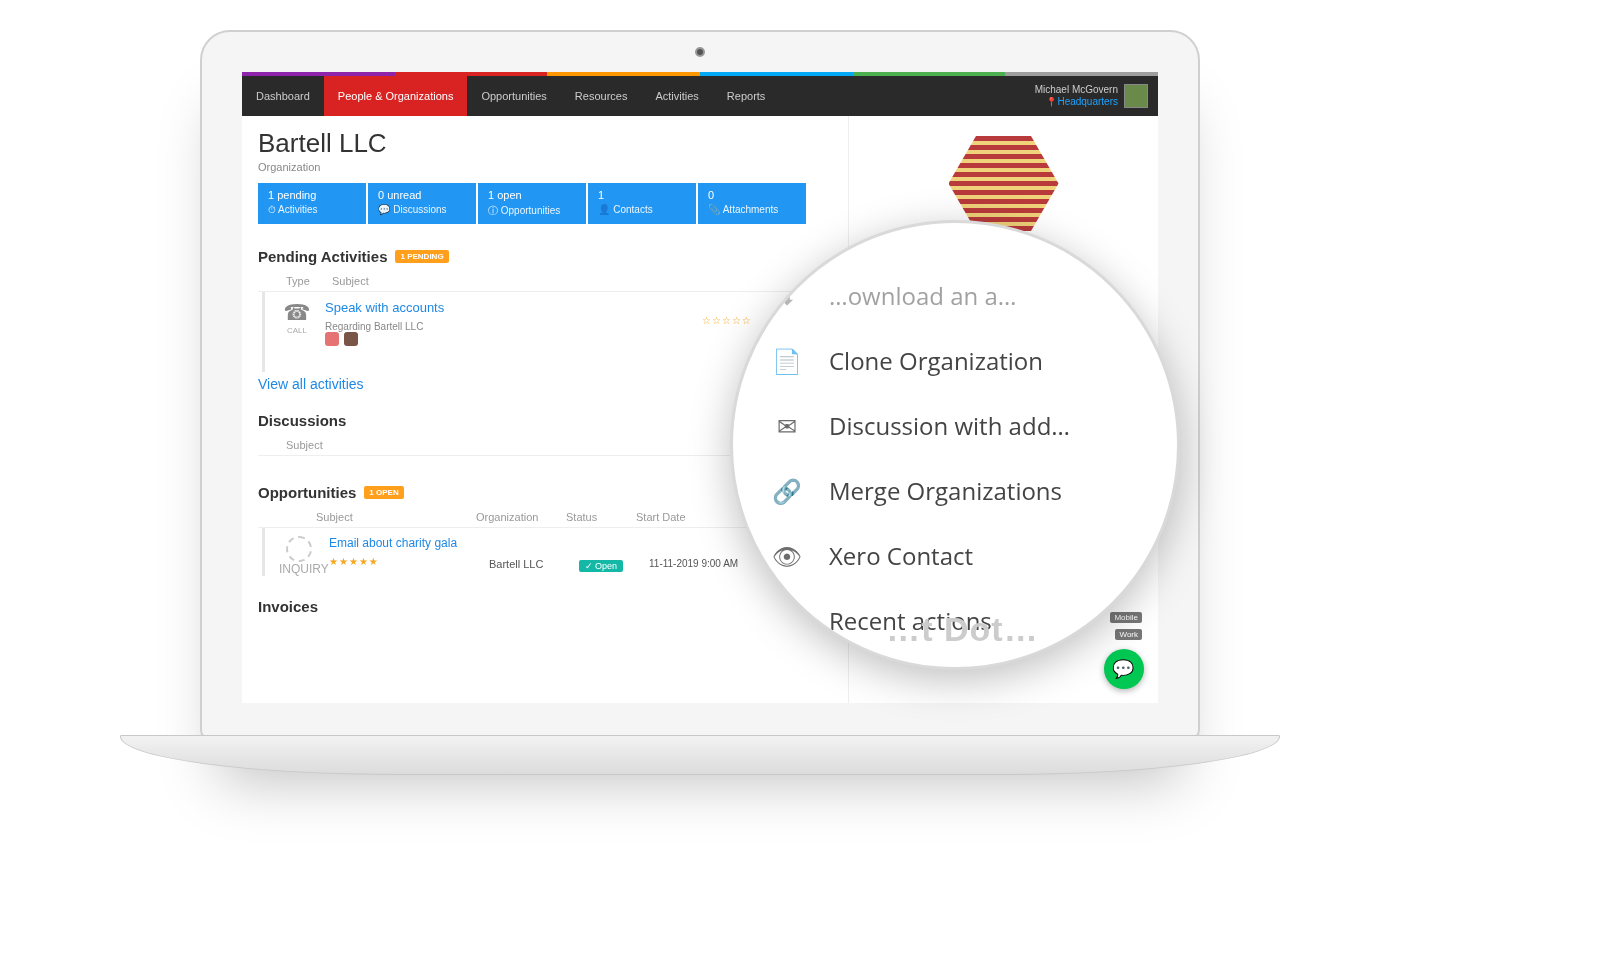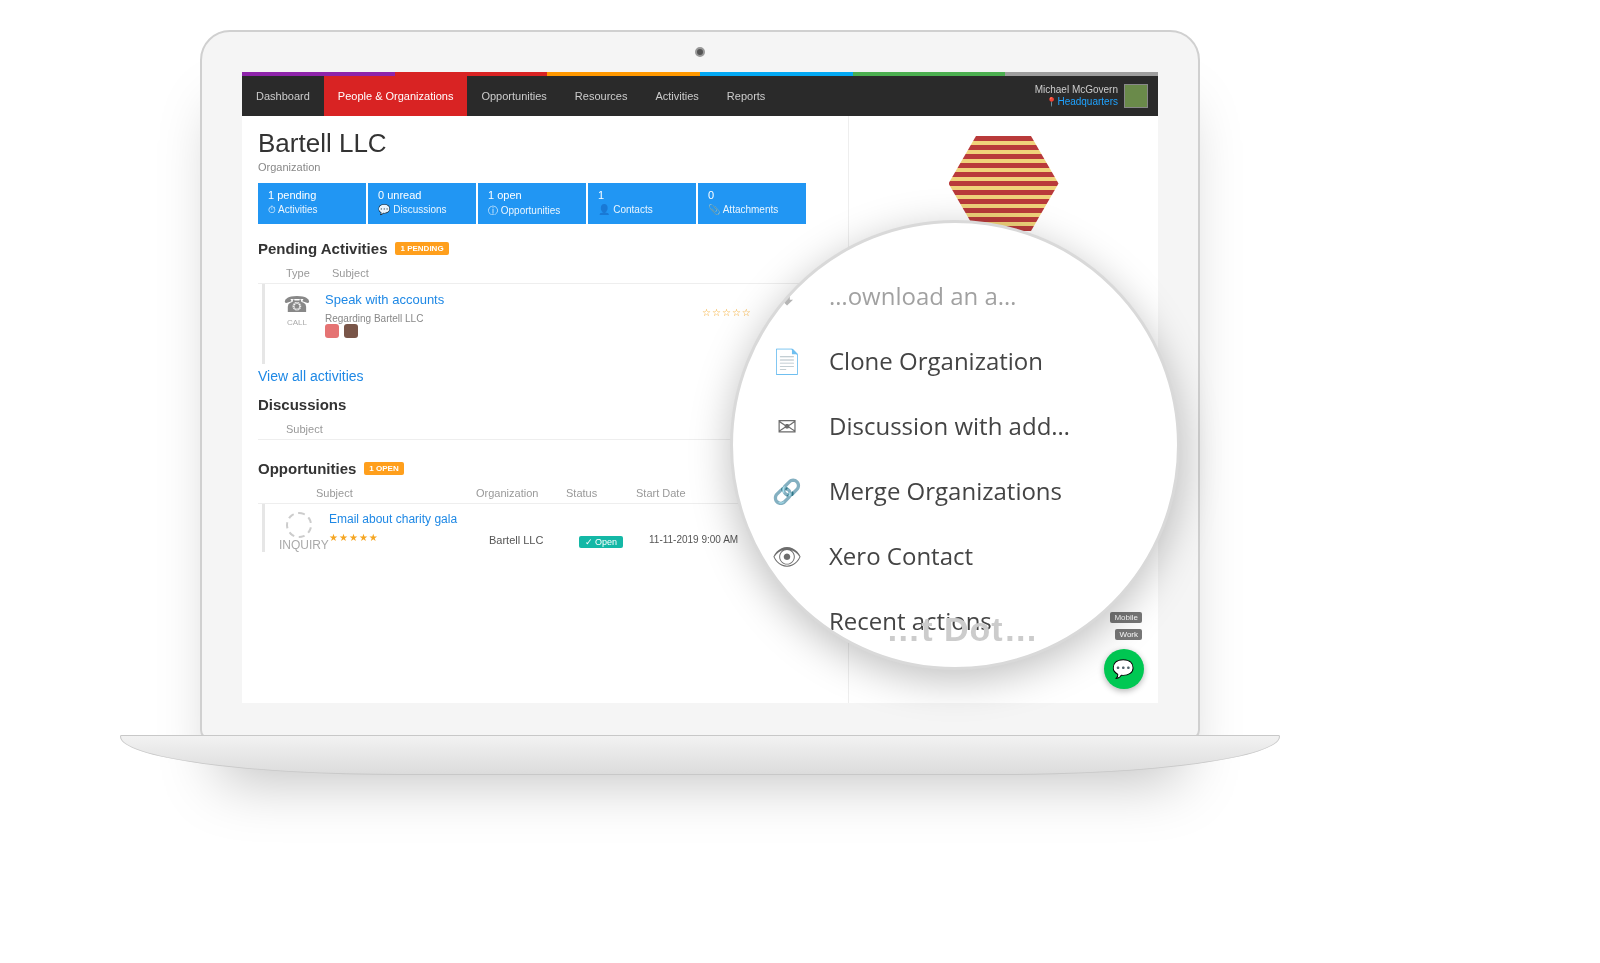--- a/index.html
+++ b/index.html
@@ -55,21 +55,21 @@
 .stats { display:flex; gap:2px; padding:0 16px 10px; }
 .stat {
   background:#2196f3; color:#fff; padding:6px 10px; min-width:108px;
   display:flex; flex-direction:column; gap:3px;
 }
 .stat .top { font-size:11px; }
 .stat .bot { font-size:10px; opacity:.9; }
 .stat .bot::before { margin-right:4px; }
 
 
-.section { padding:6px 16px 10px; }
+.section { padding:6px 16px 10px;margin-top:8px; }
 .section h3 { font-size:15px; font-weight:600; display:flex; align-items:center; gap:8px; margin-bottom:6px; }
 .badge { background:#ff9f1c; color:#fff; font-size:8px; padding:2px 5px; border-radius:2px; font-weight:700; }
 .cols-head { display:flex; gap:10px; color:#999; font-size:11px; padding:4px 0 4px 28px; border-bottom:1px solid #eee; }
 .cols-head span { display:inline-block; }
 
 .activity-row { display:flex; gap:10px; padding:8px 0 8px 0; border-left:3px solid #e6e6e6; margin-left:4px; padding-left:14px; }
 .type-col { width:36px; text-align:center; color:#888; }
 .type-col .glyph { font-size:22px; }
 .type-col .lbl { font-size:8px; color:#aaa; }
 .subj-col { flex:1; }
@@ -282,20 +282,25 @@
         <div class="opp-org" style="padding-top:22px">Bartell LLC</div>
         <div class="opp-status" style="padding-top:22px">
           <span class="pill">✓ <span>Open</span></span>
         </div>
         <div class="opp-date" style="padding-top:22px">11-11-2019 9:00 AM</div>
         <div class="opp-date" style="padding-top:22px">11-11-2019 5:00 PM</div>
         <div class="opp-val" style="padding-top:22px">€ 4,800</div>
       </div>
     </div>
 
+    <div class="section" style="padding-top:4px">
+      <h3>
+          <span>Invoices</span>
+        </h3>
+    </div>
 
     <div class="right-pane">
       <div class="logo-hex"></div>
       <span class="chev c1">⌃</span>
       <span class="chev c2">⌃</span>
       <div style="position:absolute; bottom:58px; left:16px; right:16px;">
         <div class="kv">
           <span class="ic">📱</span>
           <span style="flex:1">718-…</span>
           <span class="tag-sm">Mobile</span>

